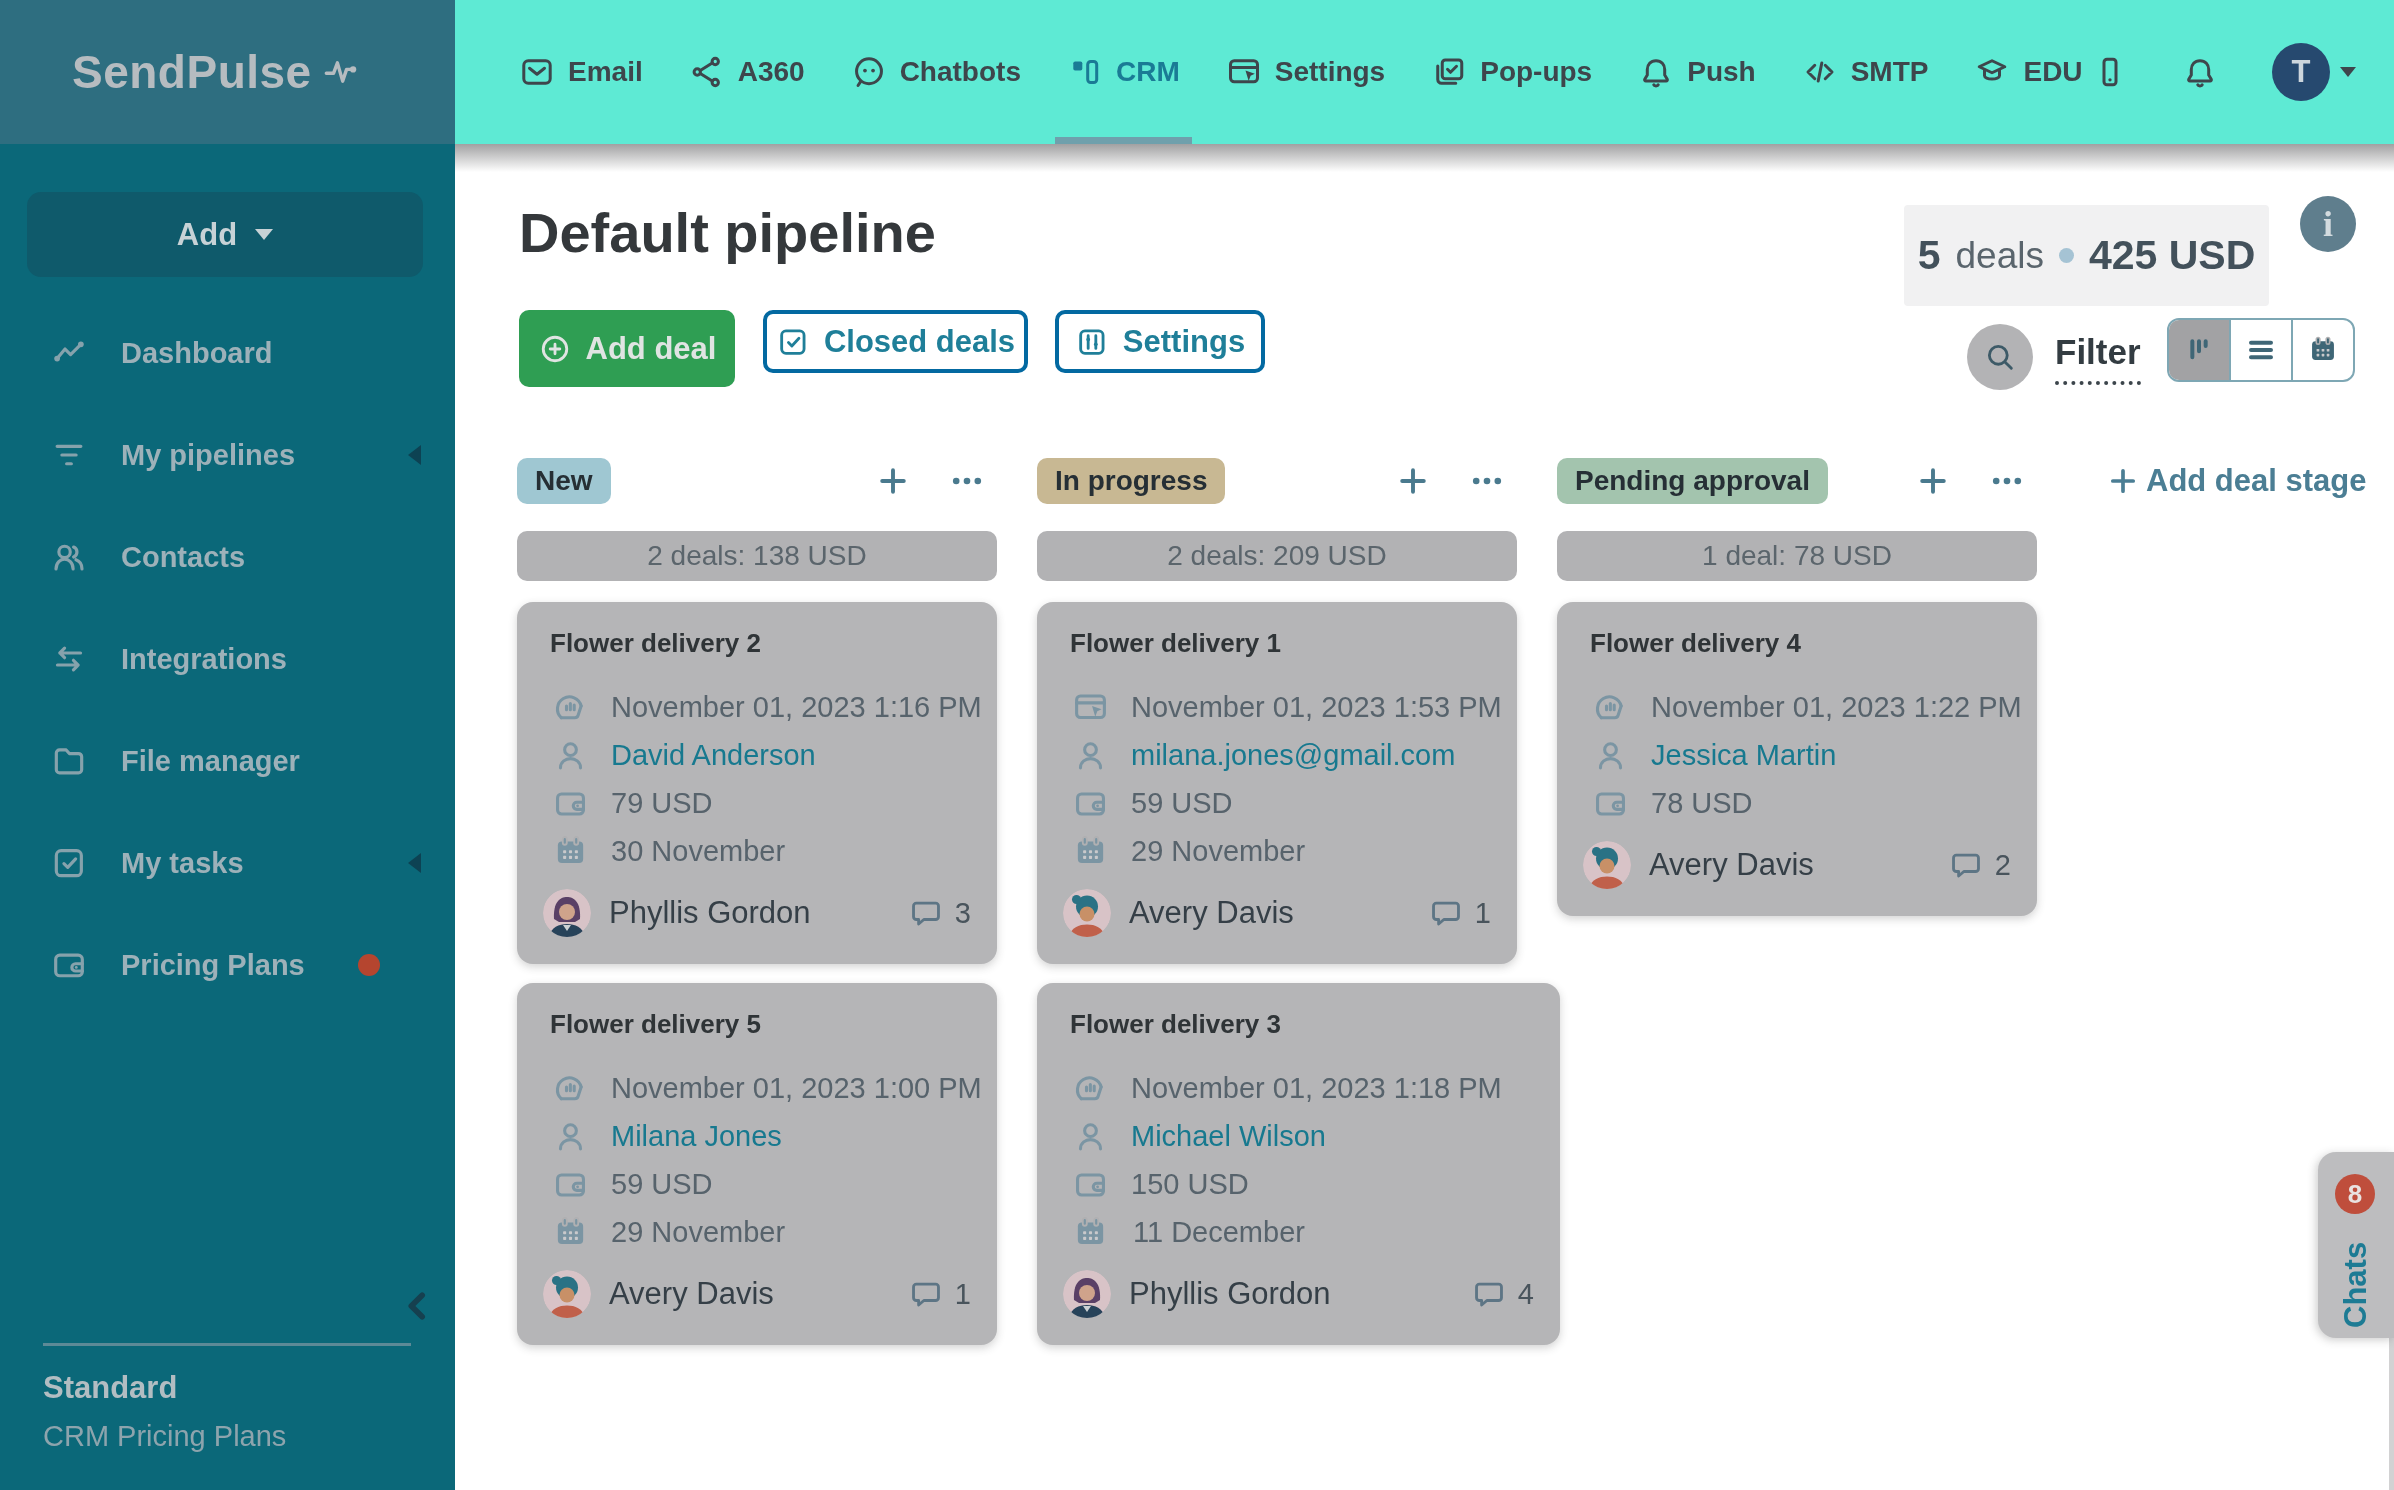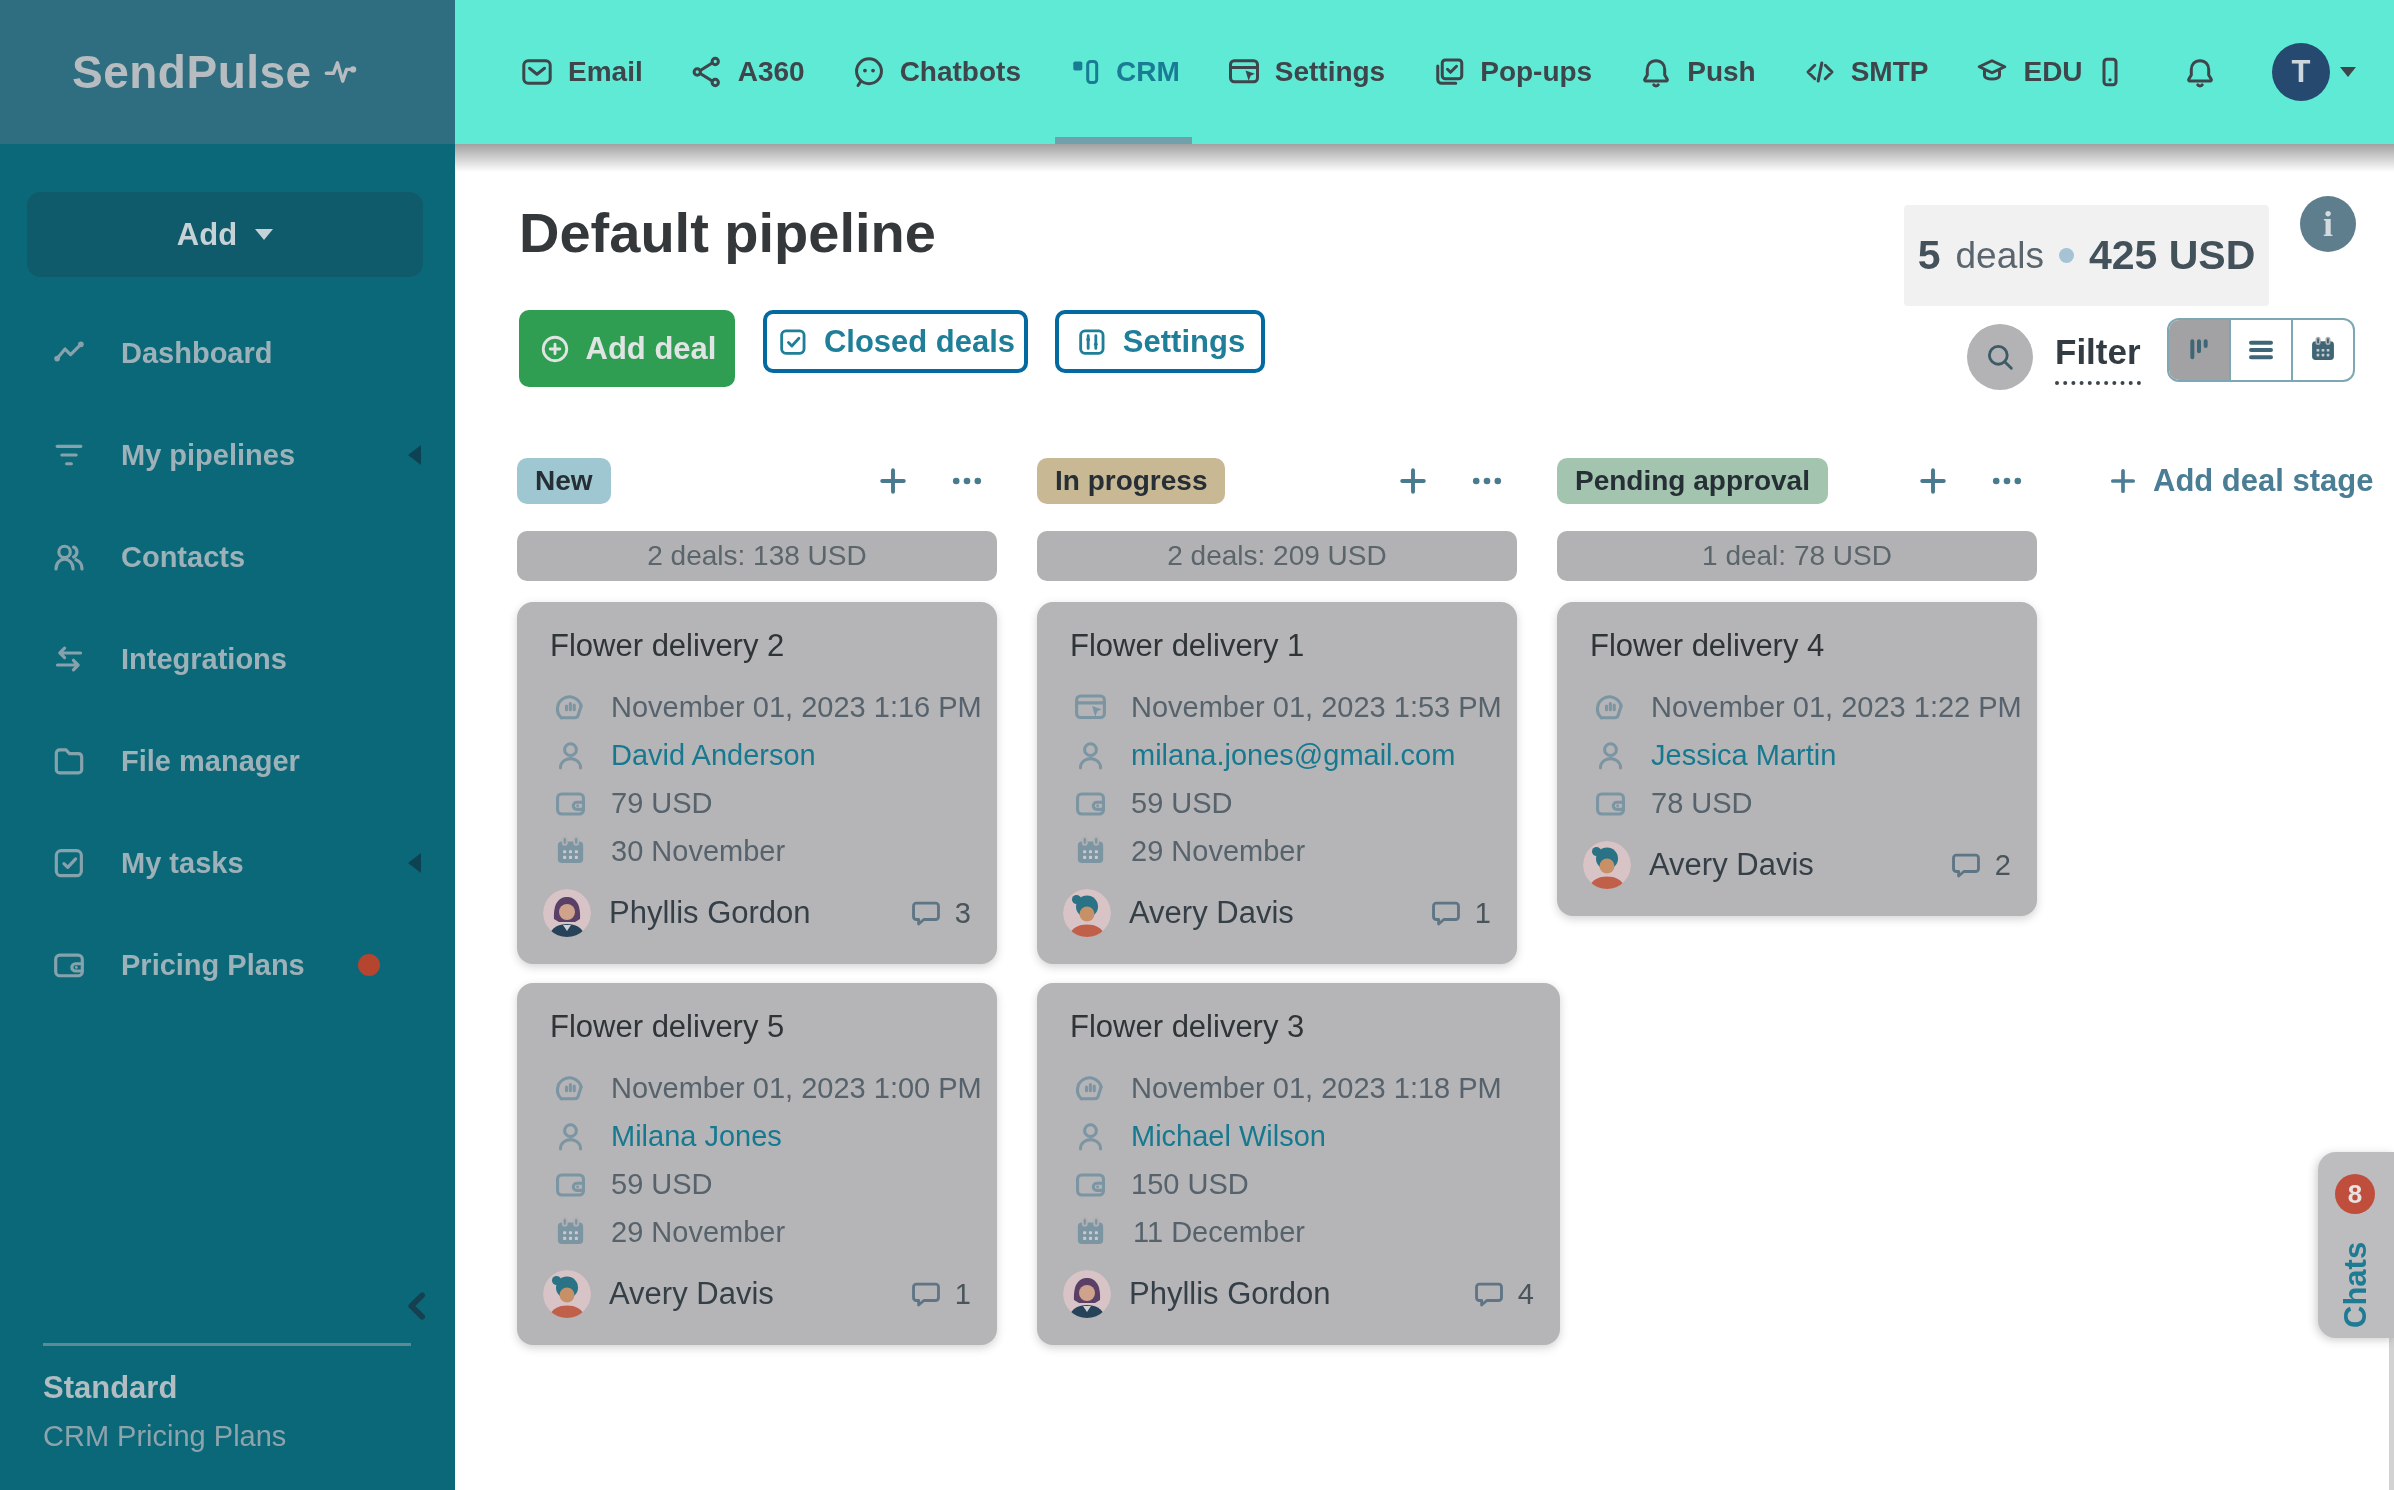--- a/index.html
+++ b/index.html
@@ -76,31 +76,31 @@
   
   .column{position:absolute;top:314px;width:480px}
   .col-header{height:46px;display:flex;align-items:center}
   .stage-badge{padding:7px 18px;border-radius:10px;font-size:28px;font-weight:700;color:#262f35}
   .col-actions{margin-left:auto;display:flex;align-items:center;gap:38px;color:#4a7a8e;padding-right:12px}
   .col-summary{margin-top:27px;height:50px;background:#b2b2b4;border-radius:10px;display:flex;
                align-items:center;justify-content:center;font-size:28px;color:#5b656c}
   .cards{margin-top:21px;display:flex;flex-direction:column;gap:19px}
   .card{position:relative;background:#b5b5b7;border-radius:16px;width:480px;
         box-shadow:0 3px 9px rgba(55,55,55,.22);cursor:pointer}
-  .card-title{position:absolute;left:33px;top:26px;font-size:31px;font-weight:400;color:#2f3437}
+  .card-title{position:absolute;left:33px;top:26px;font-size:26px;font-weight:700;color:#2f3437}
   .card-row{position:absolute;left:35px;display:flex;align-items:center;gap:22px;height:40px}
   .card-row .txt{font-size:29px;color:#57636c;white-space:nowrap}
   .card-row .txt.link{color:#17798f}
   .card-footer{position:absolute;left:26px;right:26px;height:48px;display:flex;align-items:center}
   .owner-name{margin-left:18px;font-size:31px;color:#353f47}
   .comments{margin-left:auto;display:flex;align-items:center;gap:12px;color:#5d7585}
   .comments .cnt{font-size:29px;color:#49545c}
   .avatar48{width:48px;height:48px;border-radius:50%;overflow:hidden;flex:none}
   .avatar48 svg{width:100%;height:100%;display:block}
-  .add-stage{position:absolute;left:1651px;top:314px;height:46px;display:flex;align-items:center;gap:13px;
+  .add-stage{position:absolute;left:1651px;top:314px;height:46px;display:flex;align-items:center;gap:6px;
              color:#4b7e94;font-size:31px;font-weight:700;cursor:pointer}
   
   .right-edge-line{position:absolute;left:2389px;top:1152px;width:5px;height:338px;background:#d2d2d3}
   .chats-tab{position:absolute;left:2318px;top:1152px;width:76px;height:186px;background:#bdbdbf;
              border-radius:18px 0 0 18px;cursor:pointer;box-shadow:-2px 2px 8px rgba(60,60,60,.25)}
   .chats-badge{position:absolute;left:17px;top:22px;width:40px;height:40px;border-radius:50%;background:#bf4e3c;
                color:#e9e2e0;font-size:26px;font-weight:700;display:flex;align-items:center;justify-content:center}
   .chats-label{position:absolute;left:20px;top:76px;height:100px;writing-mode:vertical-rl;
                transform:rotate(180deg);color:#1d7b94;font-size:31px;font-weight:700}
   

